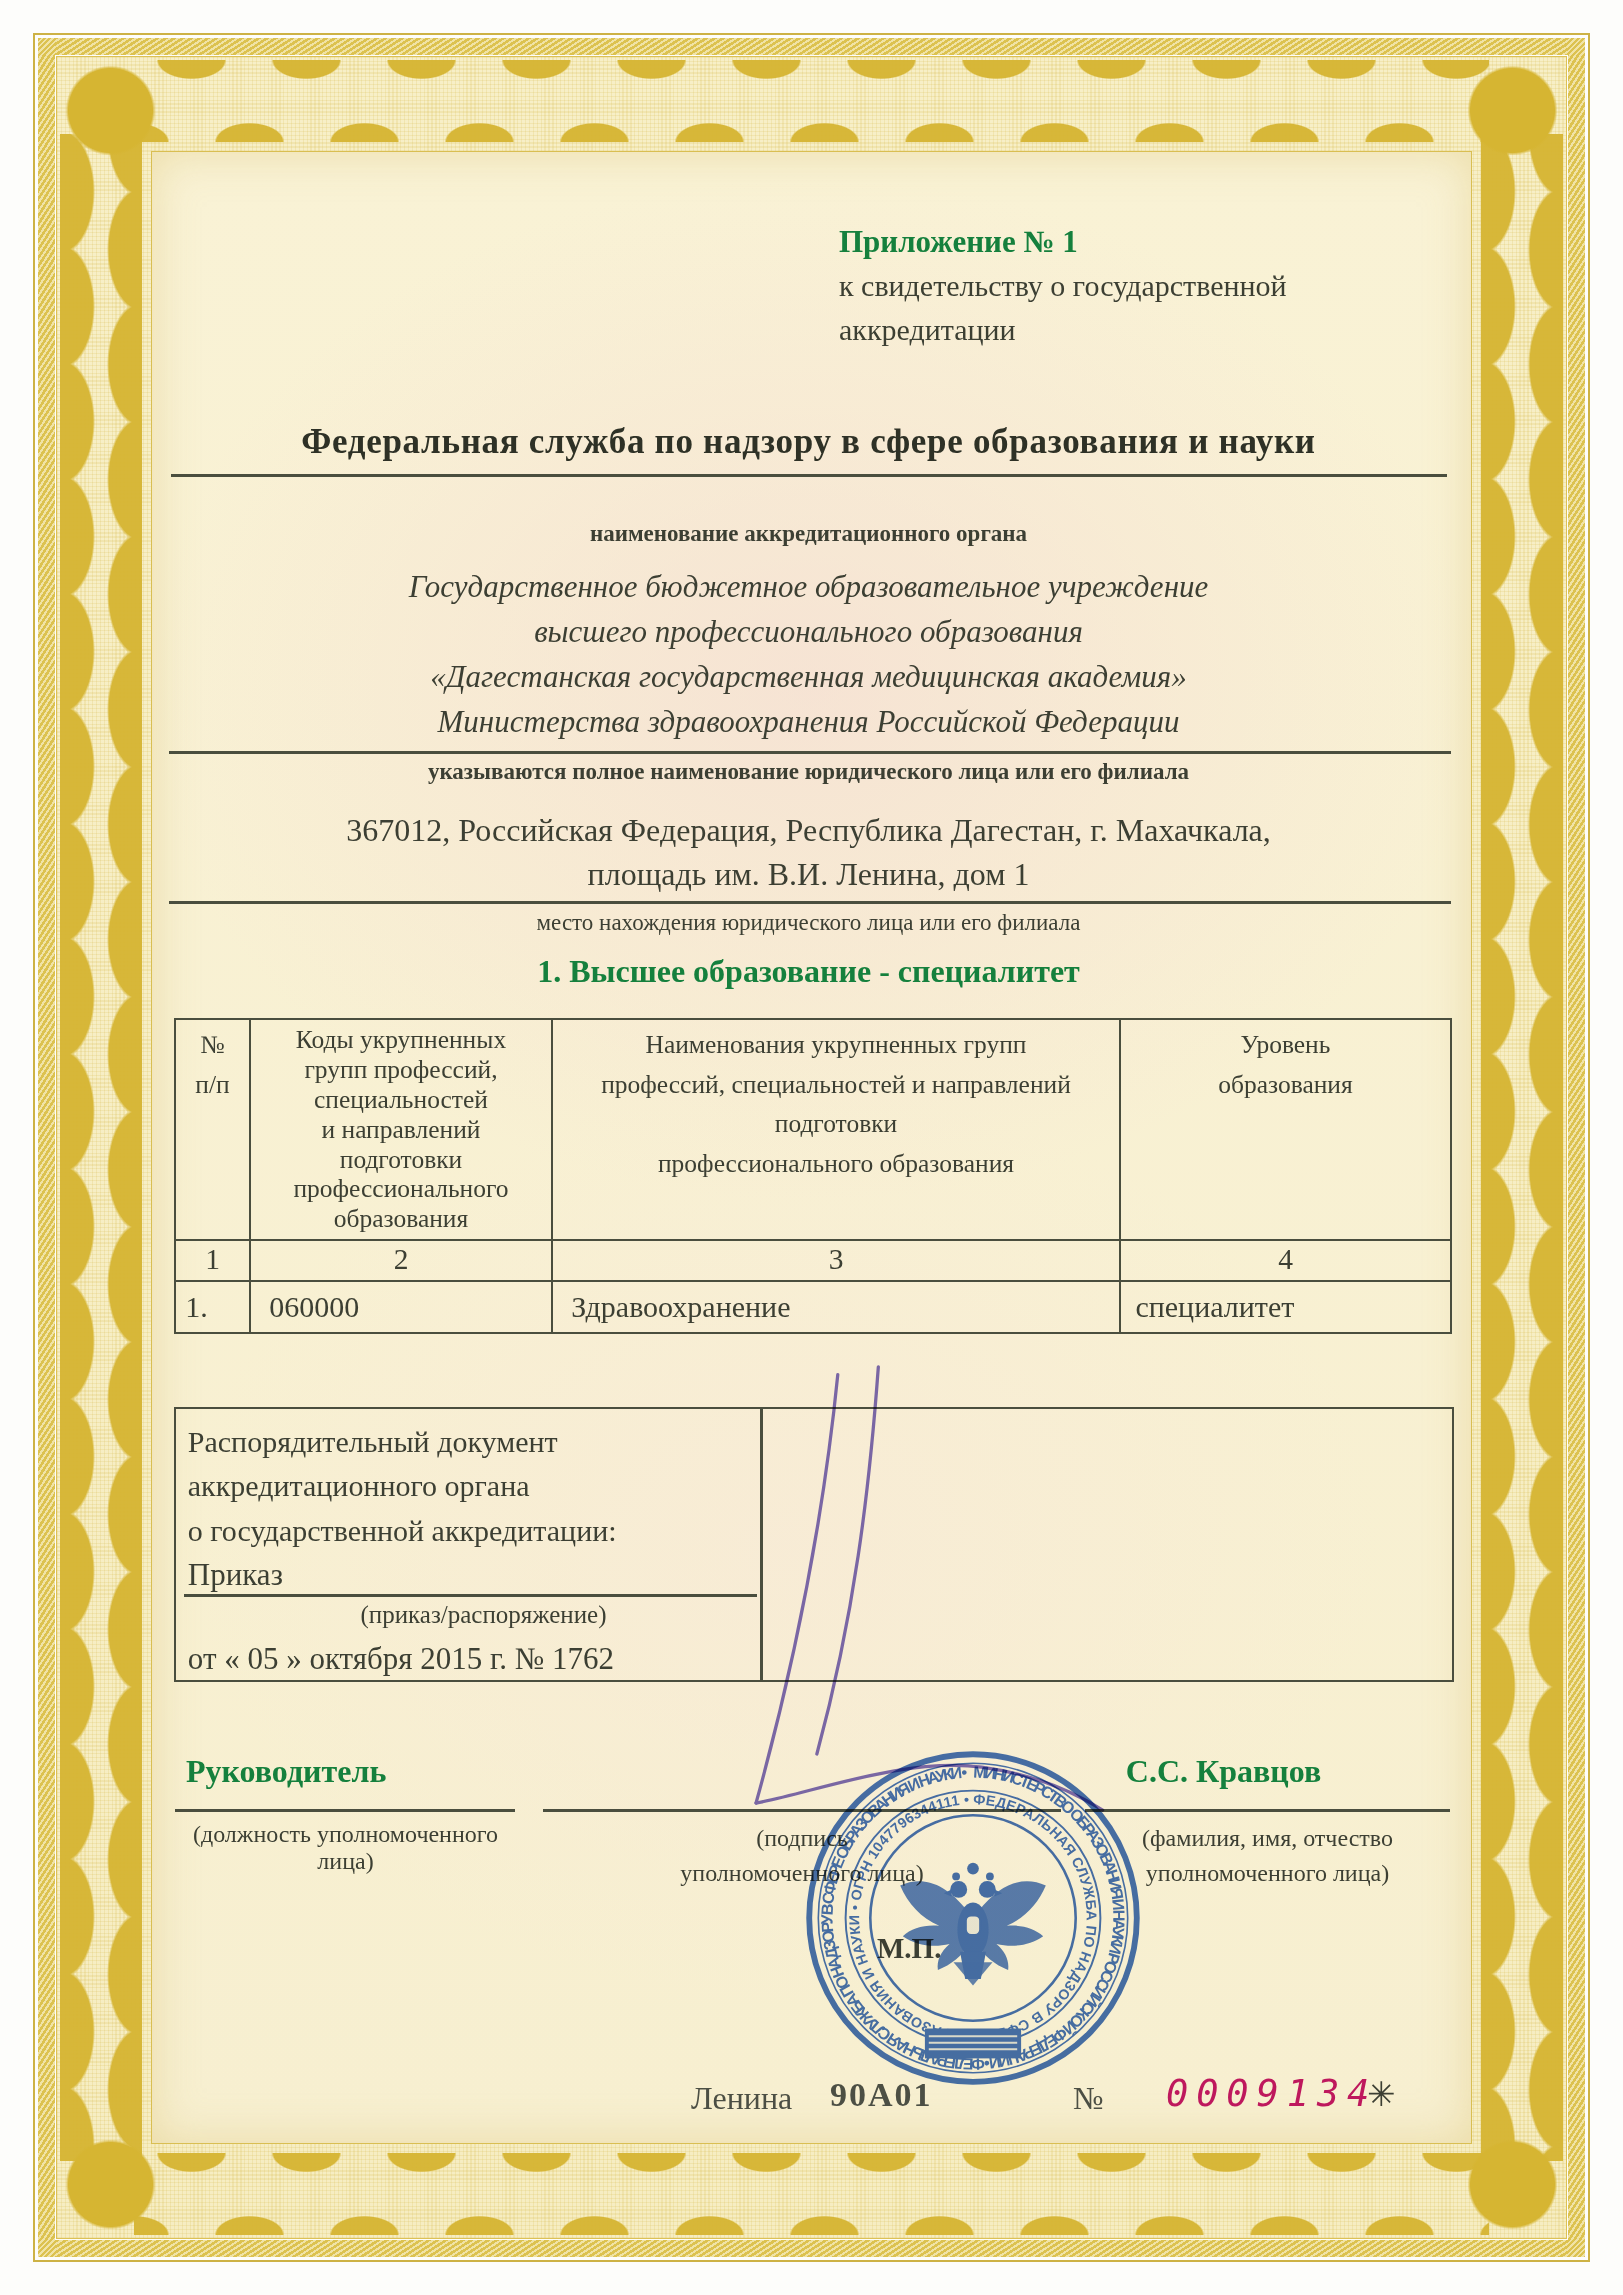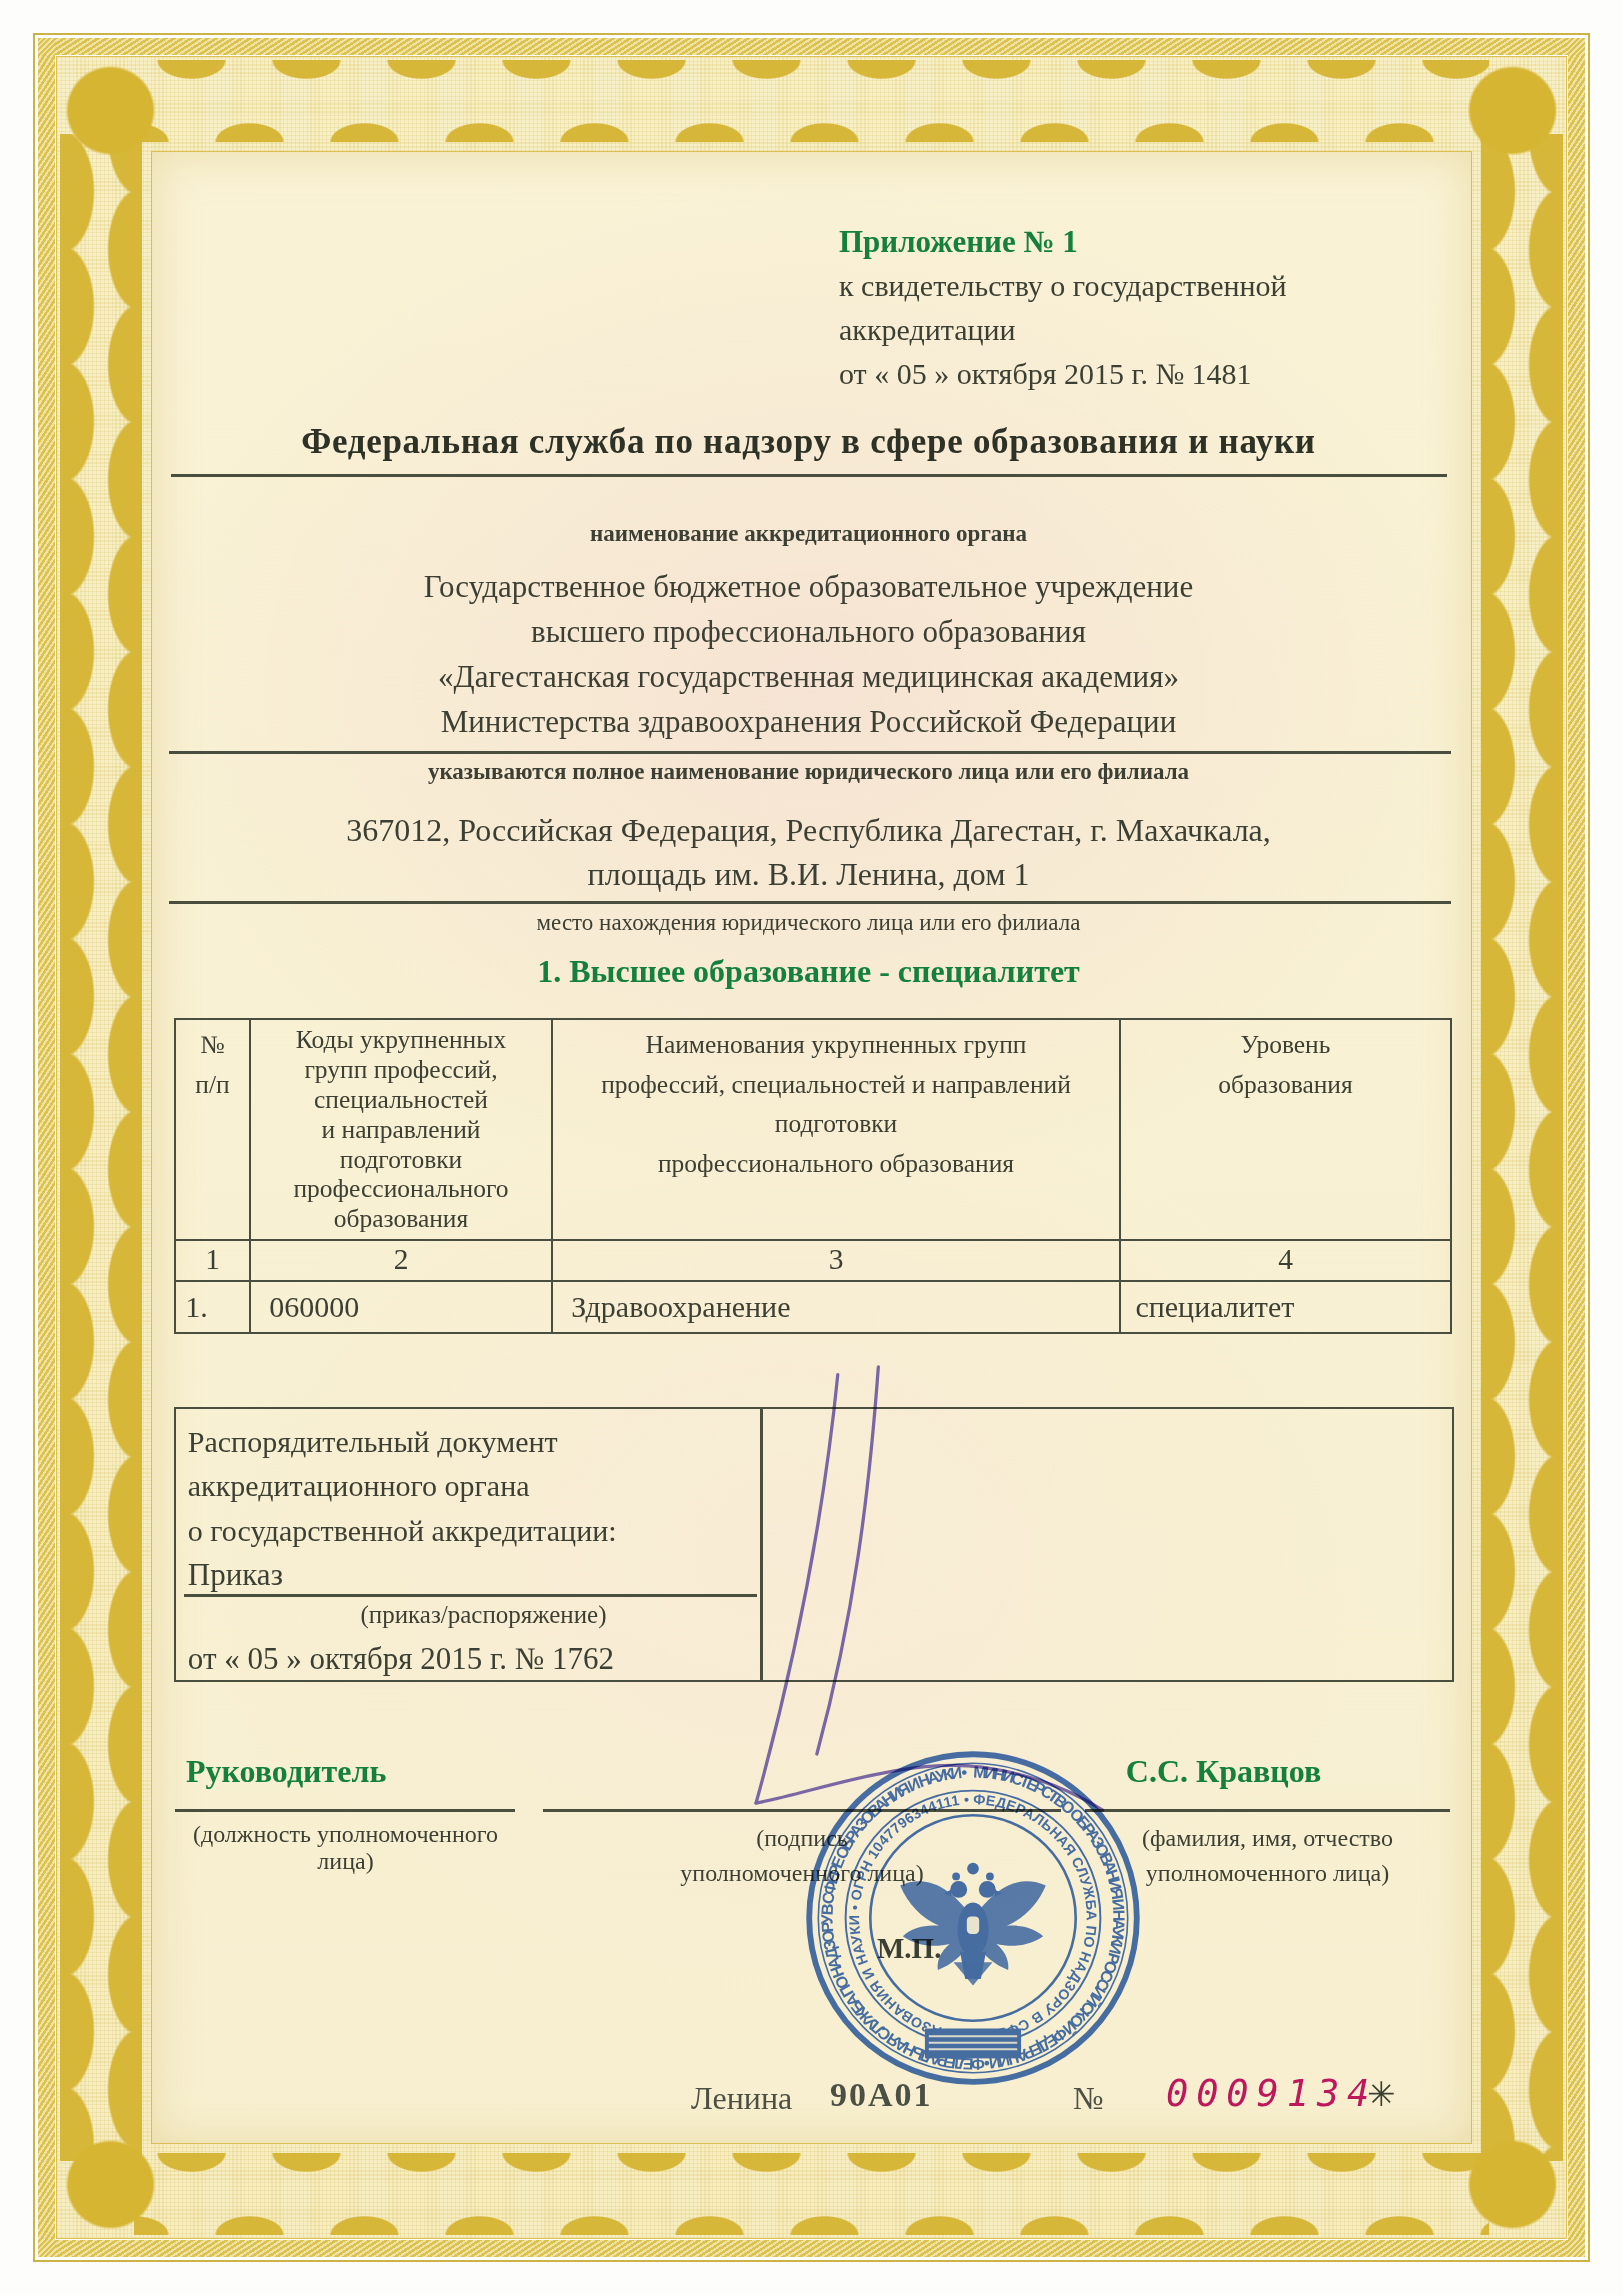--- a/index.html
+++ b/index.html
@@ -83,28 +83,27 @@
     <div class="corner tr"></div>
     <div class="corner bl"></div>
     <div class="corner br"></div>
   </div>
   <div class="panel"></div>
 
   <div class="abs" style="left:839px;top:220px;width:655px;font-size:30px;line-height:44px;">
     <div class="b" style="font-size:31px;">Приложение № 1</div>
     <div>к свидетельству о государственной</div>
     <div>аккредитации</div>
-    <div>от « 05 » октября 2015 г. № 1481</div>
   </div>
 
   <div class="abs ctr" style="left:157px;top:422px;width:1303px;font-size:35px;font-weight:600;color:#2e3126;letter-spacing:0.7px;">Федеральная служба по надзору в сфере образования и науки</div>
   <div class="rule" style="left:171px;top:474px;width:1276px;"></div>
   <div class="abs ctr cap" style="left:157px;top:482px;width:1303px;font-weight:600;margin-top:39px;">наименование аккредитационного органа</div>
 
-  <div class="abs ctr" style="left:157px;top:564px;width:1303px;font-size:31px;line-height:45px;">
+  <div class="abs ctr" style="left:157px;top:564px;width:1303px;font-size:31px;line-height:45px;font-style:italic;">
     <div>Государственное бюджетное образовательное учреждение</div>
     <div>высшего профессионального образования</div>
     <div>«Дагестанская государственная медицинская академия»</div>
     <div>Министерства здравоохранения Российской Федерации</div>
   </div>
   <div class="rule" style="left:169px;top:751px;width:1282px;"></div>
   <div class="abs ctr cap" style="left:157px;top:759px;width:1303px;font-weight:600;">указываются полное наименование юридического лица или его филиала</div>
 
   <div class="abs ctr it" style="left:157px;top:812px;width:1303px;font-size:32px;">367012, Российская Федерация, Республика Дагестан, г. Махачкала,</div>
   <div class="abs ctr it" style="left:157px;top:856px;width:1303px;font-size:32px;">площадь им. В.И. Ленина, дом 1</div>

